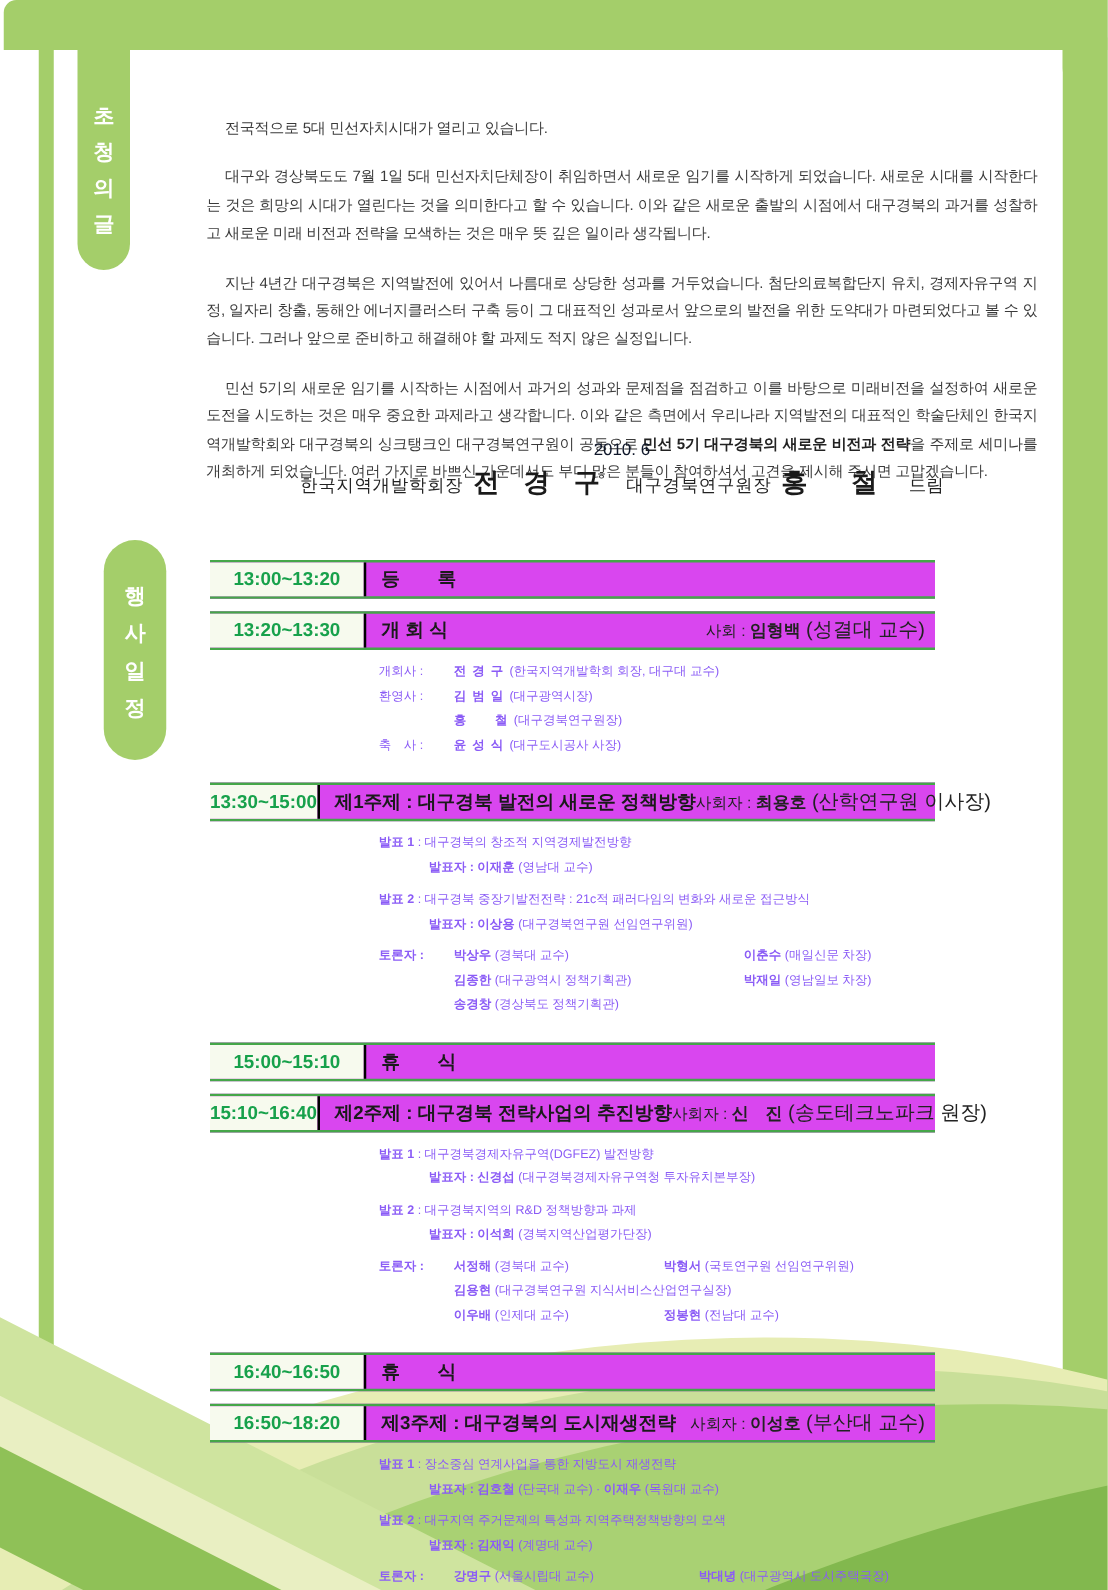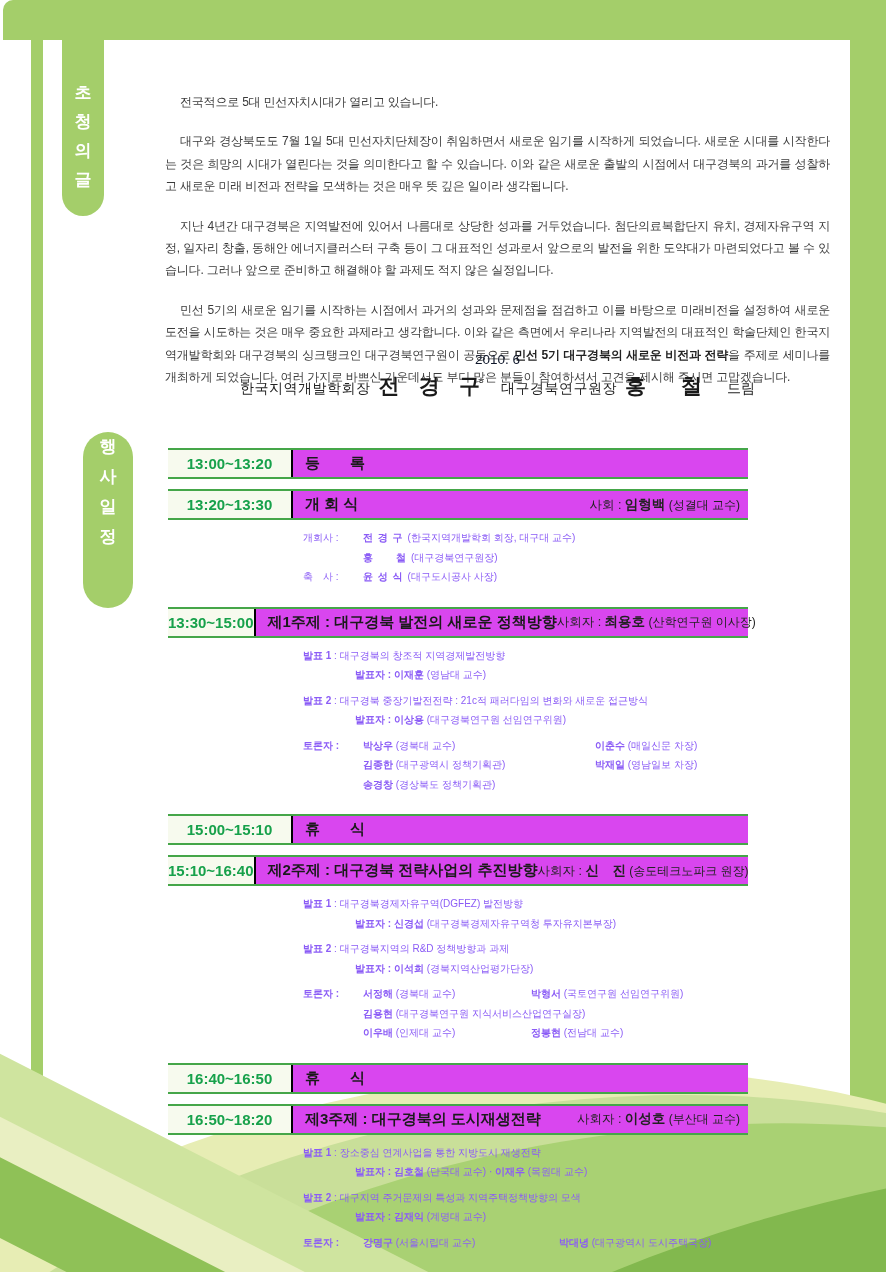--- a/index.html
+++ b/index.html
@@ -12,21 +12,21 @@
   .right-band{left:850px;top:30px;width:36px;height:1100px;background:#a4ce6a;}
   .content-sheet{left:43px;top:40px;width:807px;height:1232px;background:#ffffff;
                  border-top-left-radius:18px;border-top-right-radius:18px;}
   .left-bar{left:31px;top:38px;width:12px;height:1190px;background:#a4ce6a;}
   .tab1{left:62px;top:36px;width:42px;height:180px;background:#a4ce6a;
         border-bottom-left-radius:21px;border-bottom-right-radius:21px;}
   .tab2{left:83px;top:432px;width:50px;height:176px;background:#a4ce6a;border-radius:25px;}
   .vtext{color:#ffffff;font-weight:bold;text-align:center;word-break:break-all;
          display:block;margin:0 auto;}
   .tab1 .vtext{width:20px;font-size:17px;line-height:29px;padding-top:42px;}
-  .tab2 .vtext{width:20px;font-size:17px;line-height:30px;}
+  .tab2 .vtext{width:20px;font-size:17px;line-height:30px;padding-top:30px;}
 
   
   .swoosh{left:0;top:0;width:886px;height:1272px;overflow:hidden;z-index:1;pointer-events:none;}
   .swoosh div{position:absolute;}
   .sw-bottom{left:0;top:1260px;width:886px;height:12px;background:#cde3a1;}
   .sw-pale {left:-260px;top:1078px;width:1520px;height:900px;background:#e7edb4;border-radius:50%;transform:rotate(-8deg);}
   .sw-midl {left:-190px;top:1103px;width:1520px;height:900px;background:#c9df99;border-radius:50%;transform:rotate(-8deg);}
   .sw-main {left:-130px;top:1128px;width:1650px;height:1000px;background:#a9d173;border-radius:50%;transform:rotate(-6deg);}
   .sw-band1{left:-430px;top:1108px;width:1050px;height:95px;background:#cfe49f;border-radius:48px;transform:rotate(27deg);}
   .sw-band3{left:-430px;top:1168px;width:1050px;height:48px;background:#e9efc2;border-radius:24px;transform:rotate(27deg);}
@@ -49,31 +49,31 @@
   .sched{left:168px;top:448px;width:580px;z-index:2;}
   .srow{display:flex;align-items:stretch;height:27px;
         border-top:2px solid #45a649;border-bottom:2px solid #45a649;background:#d946ef;}
   .srow + .srow, .details + .srow{margin-top:10px;}
   .stime{width:123px;display:flex;align-items:center;justify-content:center;
          background:#f7faee;color:#17a14b;font-weight:bold;font-size:15px;letter-spacing:0;}
   .scell{flex:1;display:flex;align-items:center;border-left:2px solid #000000;padding:0 8px 0 12px;}
   .stitle{font-weight:bold;font-size:15px;color:#1a1a1a;white-space:pre;}
   .host{margin-left:auto;font-size:12.5px;color:#222;white-space:pre;}
   .host .hname{font-weight:bold;font-size:13.5px;}
-  .host .haff{font-size:12px;}
+  .host .haff{font-size:16px;}
 
   .details{padding:8px 0 10px 135px;font-size:10px;line-height:19.5px;color:#8b5cf6;}
   .op-line{display:flex;}
   .op-label{width:60px;white-space:pre;}
   .op-name{font-weight:bold;white-space:pre;letter-spacing:1px;margin-right:4px;}
   .pres{margin-bottom:6px;}
   .pres-line{display:flex;}
   .p-no{font-weight:bold;white-space:pre;}
   .p-sep{white-space:pre;}
-  .pres-sub{margin-left:52px;}
+  .pres-sub{margin-left:40px;}
   .bold{font-weight:bold;}
   .plain{white-space:pre;}
   .disc{display:flex;}
   .disc-label{width:60px;font-weight:bold;white-space:pre;}
   .disc-rows{flex:1;}
   .disc-row{display:flex;}
   .dn{font-weight:bold;white-space:pre;}
   .da{white-space:pre;}
   .c1{display:flex;}
   .s1 .c1{width:232px;}
@@ -133,20 +133,25 @@
       <span class="host"><span>사회 : </span><span class="hname">임형백</span><span class="haff"> (성결대 교수)</span></span>
     </div>
   </div>
   <div class="details">
     <div class="op-line">
         <span class="op-label">개회사 : </span>
         <span class="op-name">전 경 구</span>
         <span class="da">(한국지역개발학회 회장, 대구대 교수)</span>
       </div>
     <div class="op-line">
+        <span class="op-label">환영사 : </span>
+        <span class="op-name">김 범 일</span>
+        <span class="da">(대구광역시장)</span>
+      </div>
+    <div class="op-line">
         <span class="op-label"></span>
         <span class="op-name">홍　　철</span>
         <span class="da">(대구경북연구원장)</span>
       </div>
     <div class="op-line">
         <span class="op-label">축　사 : </span>
         <span class="op-name">윤 성 식</span>
         <span class="da">(대구도시공사 사장)</span>
       </div>
   </div>

